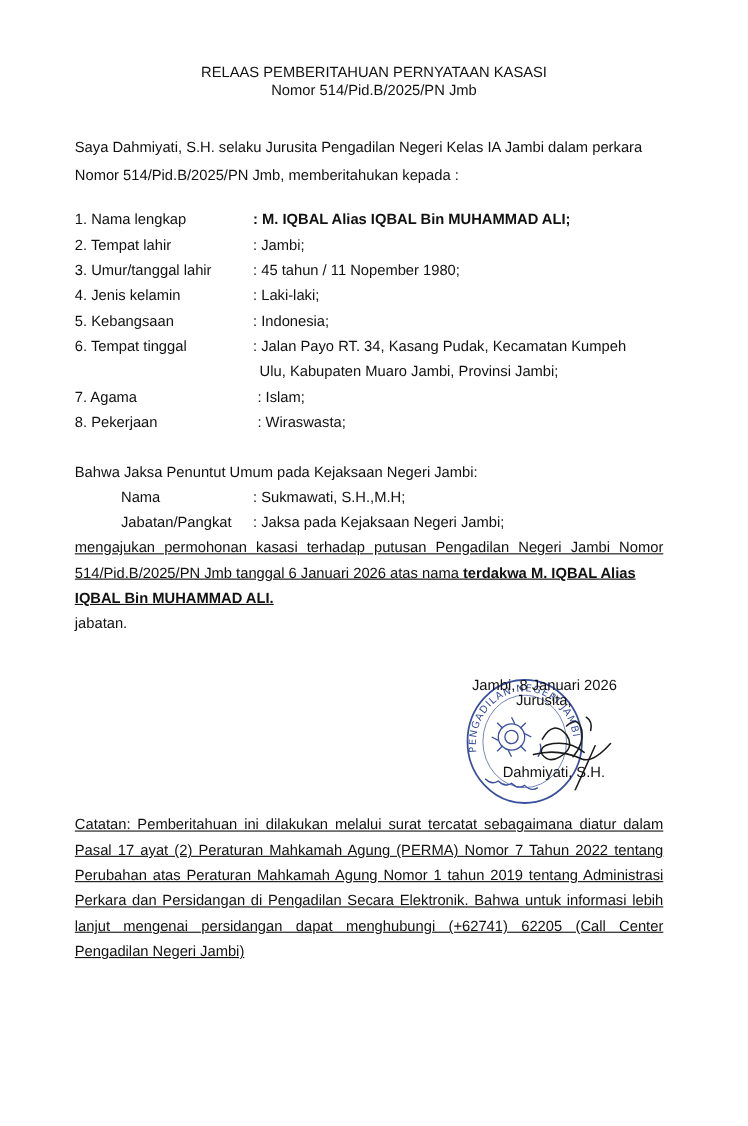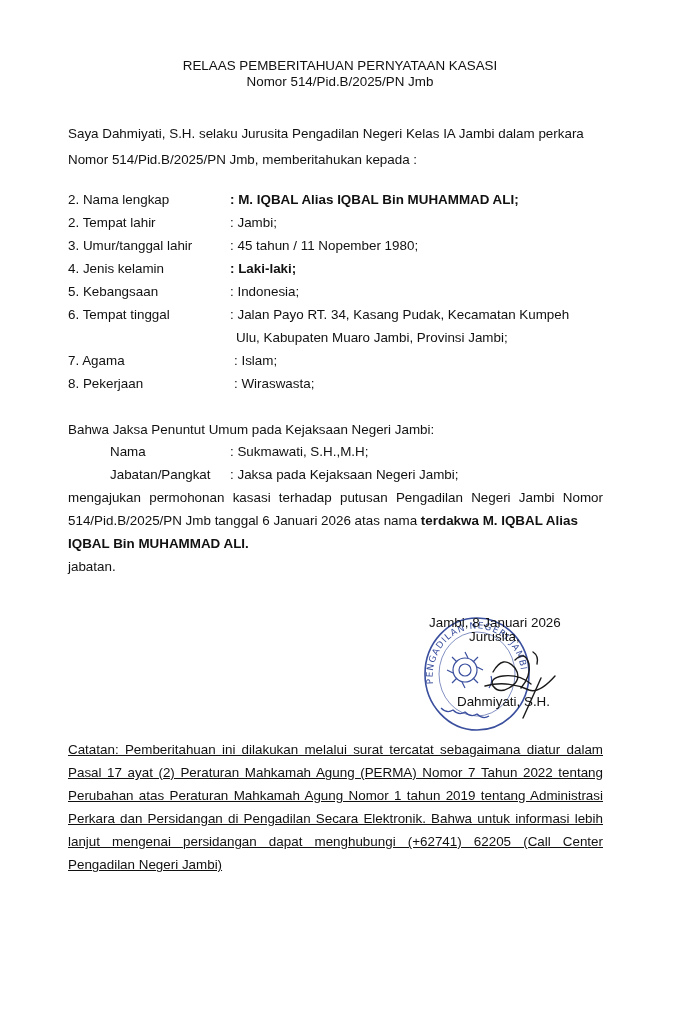--- a/index.html
+++ b/index.html
@@ -101,34 +101,34 @@
     <div>RELAAS PEMBERITAHUAN PERNYATAAN KASASI</div>
     <div>Nomor 514/Pid.B/2025/PN Jmb</div>
   </div>
 
   <div class="para" style="top:121px;">
     <span class="line">Saya Dahmiyati, S.H.  selaku Jurusita Pengadilan Negeri Kelas IA Jambi dalam perkara</span>
     <span class="line">Nomor  514/Pid.B/2025/PN Jmb, memberitahukan kepada :</span>
   </div>
 
   <div class="row" style="top:188px;">
-    <span class="lbl">2. Nama lengkap</span>
+    <span class="lbl">1. Nama lengkap</span>
     <span class="val bold" style="left:162px;">: M. IQBAL Alias IQBAL Bin MUHAMMAD ALI;</span>
   </div>
   <div class="row" style="top:211px;">
     <span class="lbl">2. Tempat lahir</span>
     <span class="val" style="left:162px;text-align:center;">: Jambi;</span>
   </div>
   <div class="row" style="top:234px;">
     <span class="lbl">3. Umur/tanggal lahir</span>
     <span class="val" style="left:162px;">: 45 tahun / 11 Nopember 1980;</span>
   </div>
   <div class="row" style="top:257px;">
     <span class="lbl">4. Jenis kelamin</span>
-    <span class="val" style="left:162px;font-weight:bold;">: Laki-laki;</span>
+    <span class="val" style="left:162px;">: Laki-laki;</span>
   </div>
   <div class="row" style="top:280px;">
     <span class="lbl">5. Kebangsaan</span>
     <span class="val" style="left:162px;">: Indonesia;</span>
   </div>
   <div class="row" style="top:303px;">
     <span class="lbl">6. Tempat tinggal</span>
     <span class="val" style="left:162px;">: Jalan Payo RT. 34, Kasang Pudak, Kecamatan Kumpeh</span>
   </div>
   <div class="row" style="top:326px;">
@@ -148,21 +148,21 @@
   </div>
   <div class="jaksa-row" style="top:440px;">
     <span class="lbl">Nama</span>
     <span class="val">: Sukmawati, S.H.,M.H;</span>
   </div>
   <div class="jaksa-row" style="top:463px;">
     <span class="lbl">Jabatan/Pangkat</span>
     <span class="val">: Jaksa pada Kejaksaan Negeri Jambi;</span>
   </div>
 
-  <div class="para" style="top:486px; line-height:23px;">
+  <div class="para" style="top:486px; line-height:23px;text-decoration:underline;">
     <span class="line j">mengajukan permohonan kasasi terhadap putusan Pengadilan Negeri Jambi Nomor</span>
     <span class="line" style="white-space:nowrap;"><span>514/Pid.B/2025/PN Jmb tanggal 6 Januari 2026  atas nama </span><span class="bold">terdakwa M. IQBAL Alias</span></span>
     <span class="line bold">IQBAL Bin MUHAMMAD ALI.</span>
   </div>
 
   <div class="para" style="top:555px; line-height:23px;">
     <span class="line">jabatan.</span>
   </div>
 
   <div class="sig-area">

